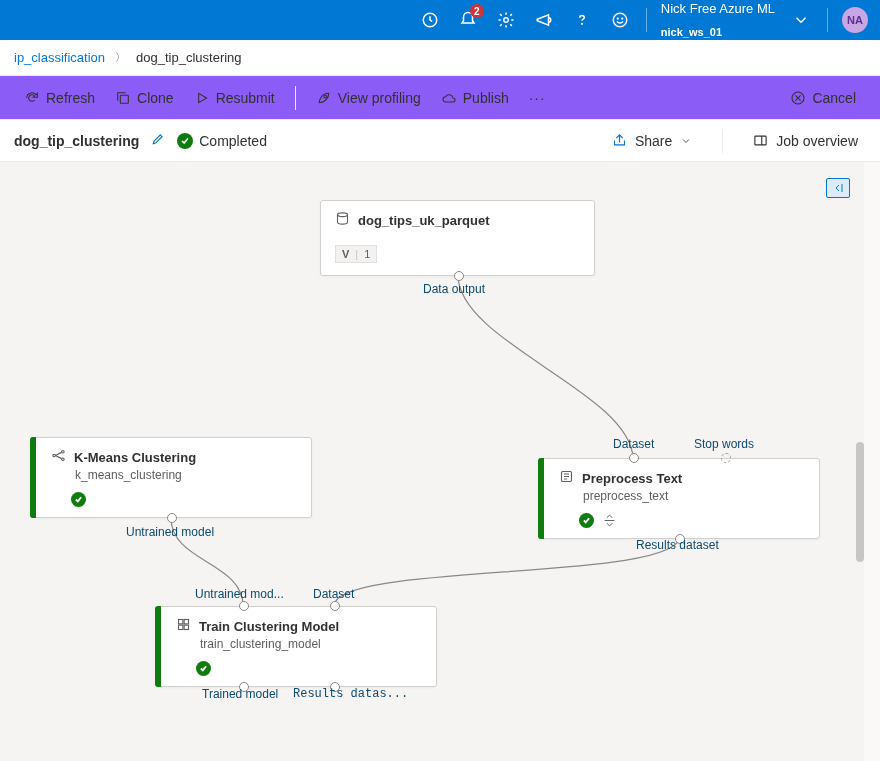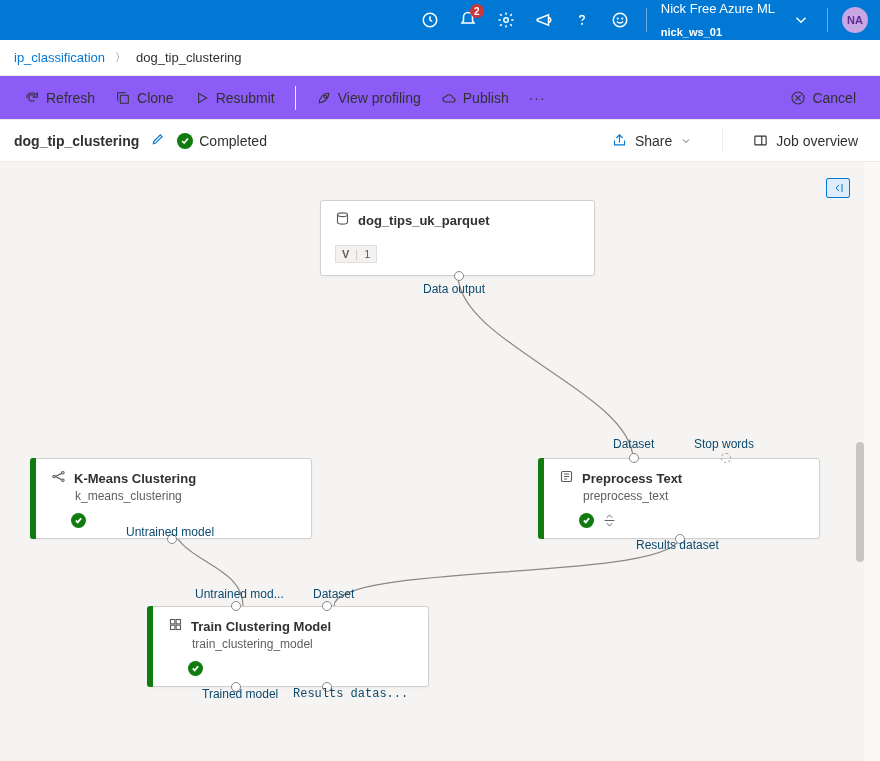--- a/index.html
+++ b/index.html
@@ -348,21 +348,21 @@
       <div class="version-pill">
         <span class="v">V</span>
         <span style="color:#c8c6c4">|</span>
         <span>1</span>
       </div>
     </div>
     <div class="port" style="left:133px; bottom:-6px;"></div>
   </div>
   <div class="port-label" style="left:423px; top:120px;">Data output</div>
 
-  <div class="node wide" style="left:30px; top:296px;">
+  <div class="node wide" style="left:30px; top:275px;">
     <div class="stripe"></div>
     <div class="body">
       <div class="row1">
         <span class="node-icon">
           <svg width="15" height="15" viewBox="0 0 24 24" fill="none" stroke="#605e5c" stroke-width="1.8">
               <circle cx="5" cy="12" r="2"></circle>
               <circle cx="19" cy="6" r="2"></circle>
               <circle cx="19" cy="18" r="2"></circle>
               <path d="M7 12l10-5M7 12l10 5"></path>
             </svg>
@@ -409,21 +409,21 @@
       </div>
     </div>
     <div class="port" style="left:90px; top:-6px;"></div>
     <div class="port ghost" style="left:182px; top:-6px;"></div>
     <div class="port" style="left:136px; bottom:-6px;"></div>
   </div>
   <div class="port-label" style="left:613px; top:275px;">Dataset</div>
   <div class="port-label" style="left:694px; top:275px;">Stop words</div>
   <div class="port-label" style="left:636px; top:376px;">Results dataset</div>
 
-  <div class="node wide" style="left:147px; top:444px;">
+  <div class="node wide" style="left:155px; top:444px;">
     <div class="stripe"></div>
     <div class="body">
       <div class="row1">
         <span class="node-icon">
           <svg width="15" height="15" viewBox="0 0 24 24" fill="none" stroke="#605e5c" stroke-width="1.8">
               <rect x="4" y="4" width="7" height="7"></rect>
               <rect x="13" y="4" width="7" height="7"></rect>
               <rect x="4" y="13" width="7" height="7"></rect>
               <rect x="13" y="13" width="7" height="7"></rect>
             </svg>

